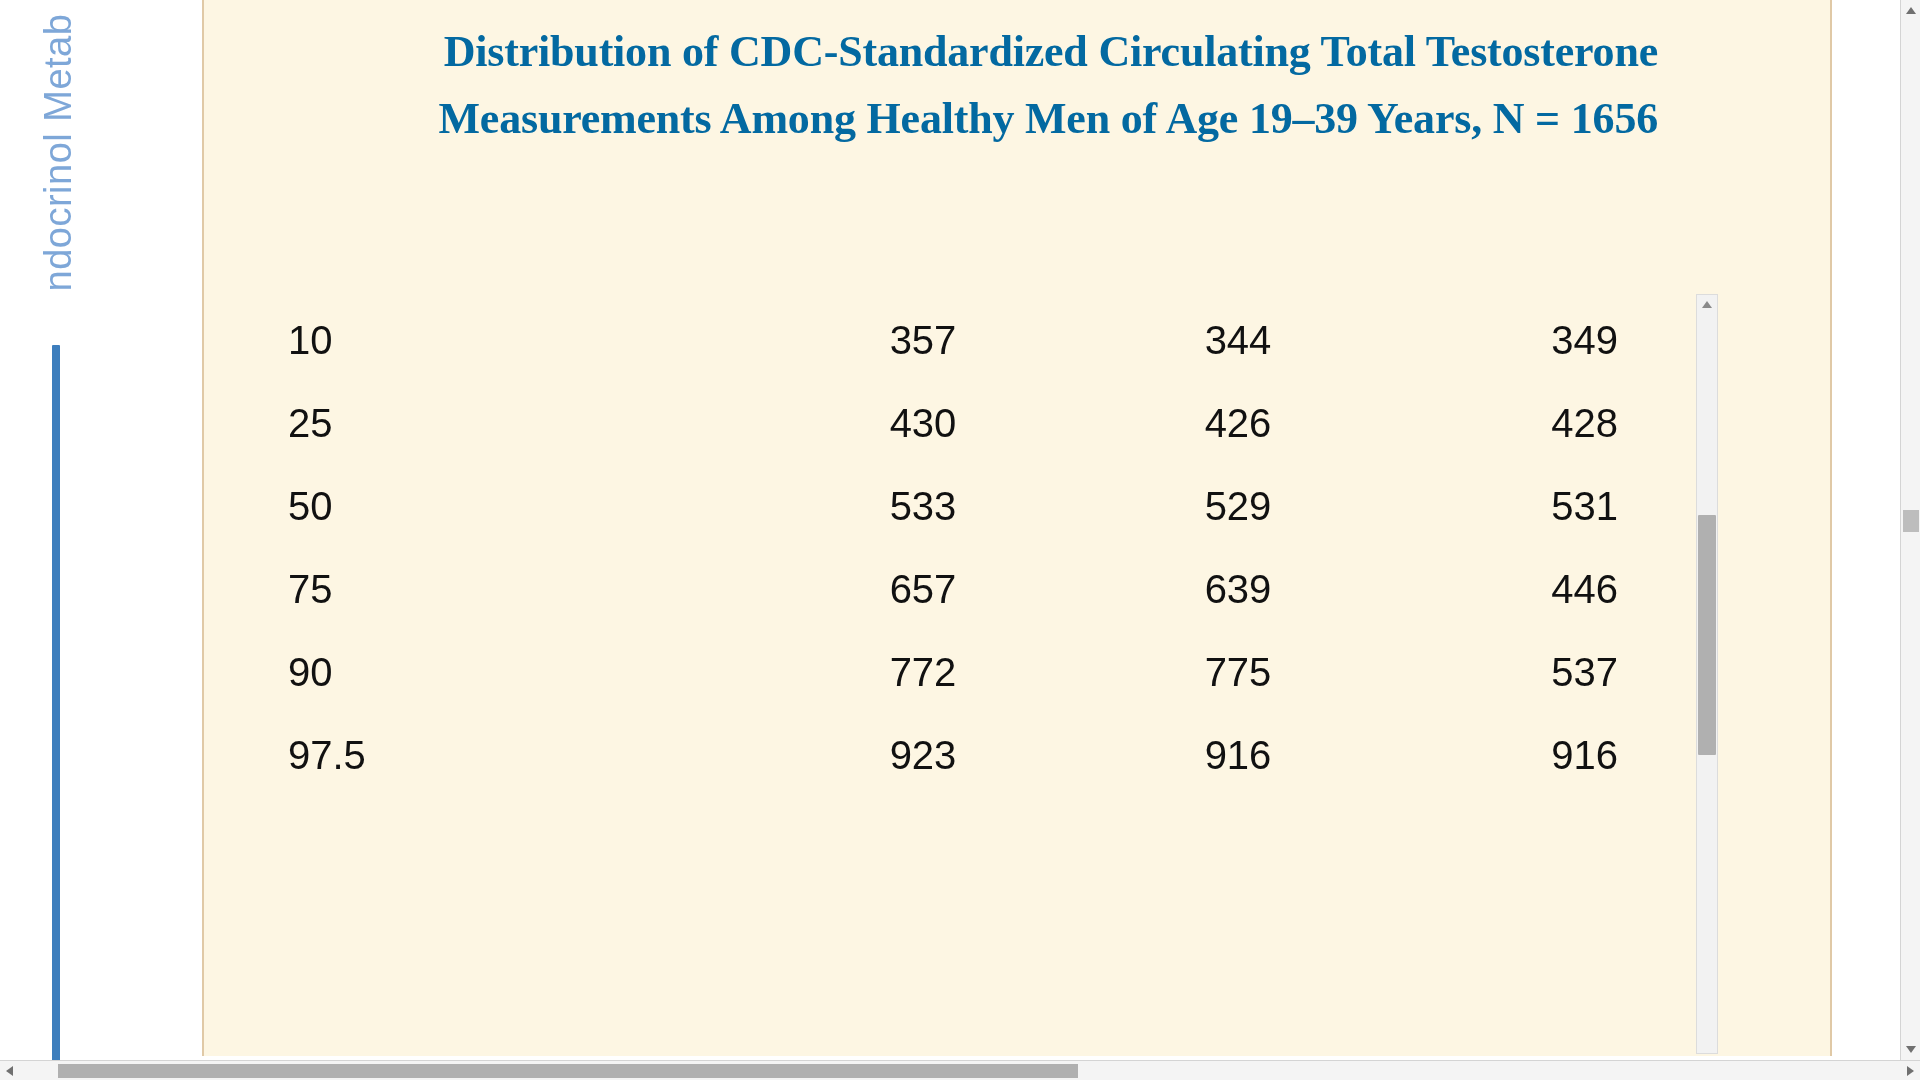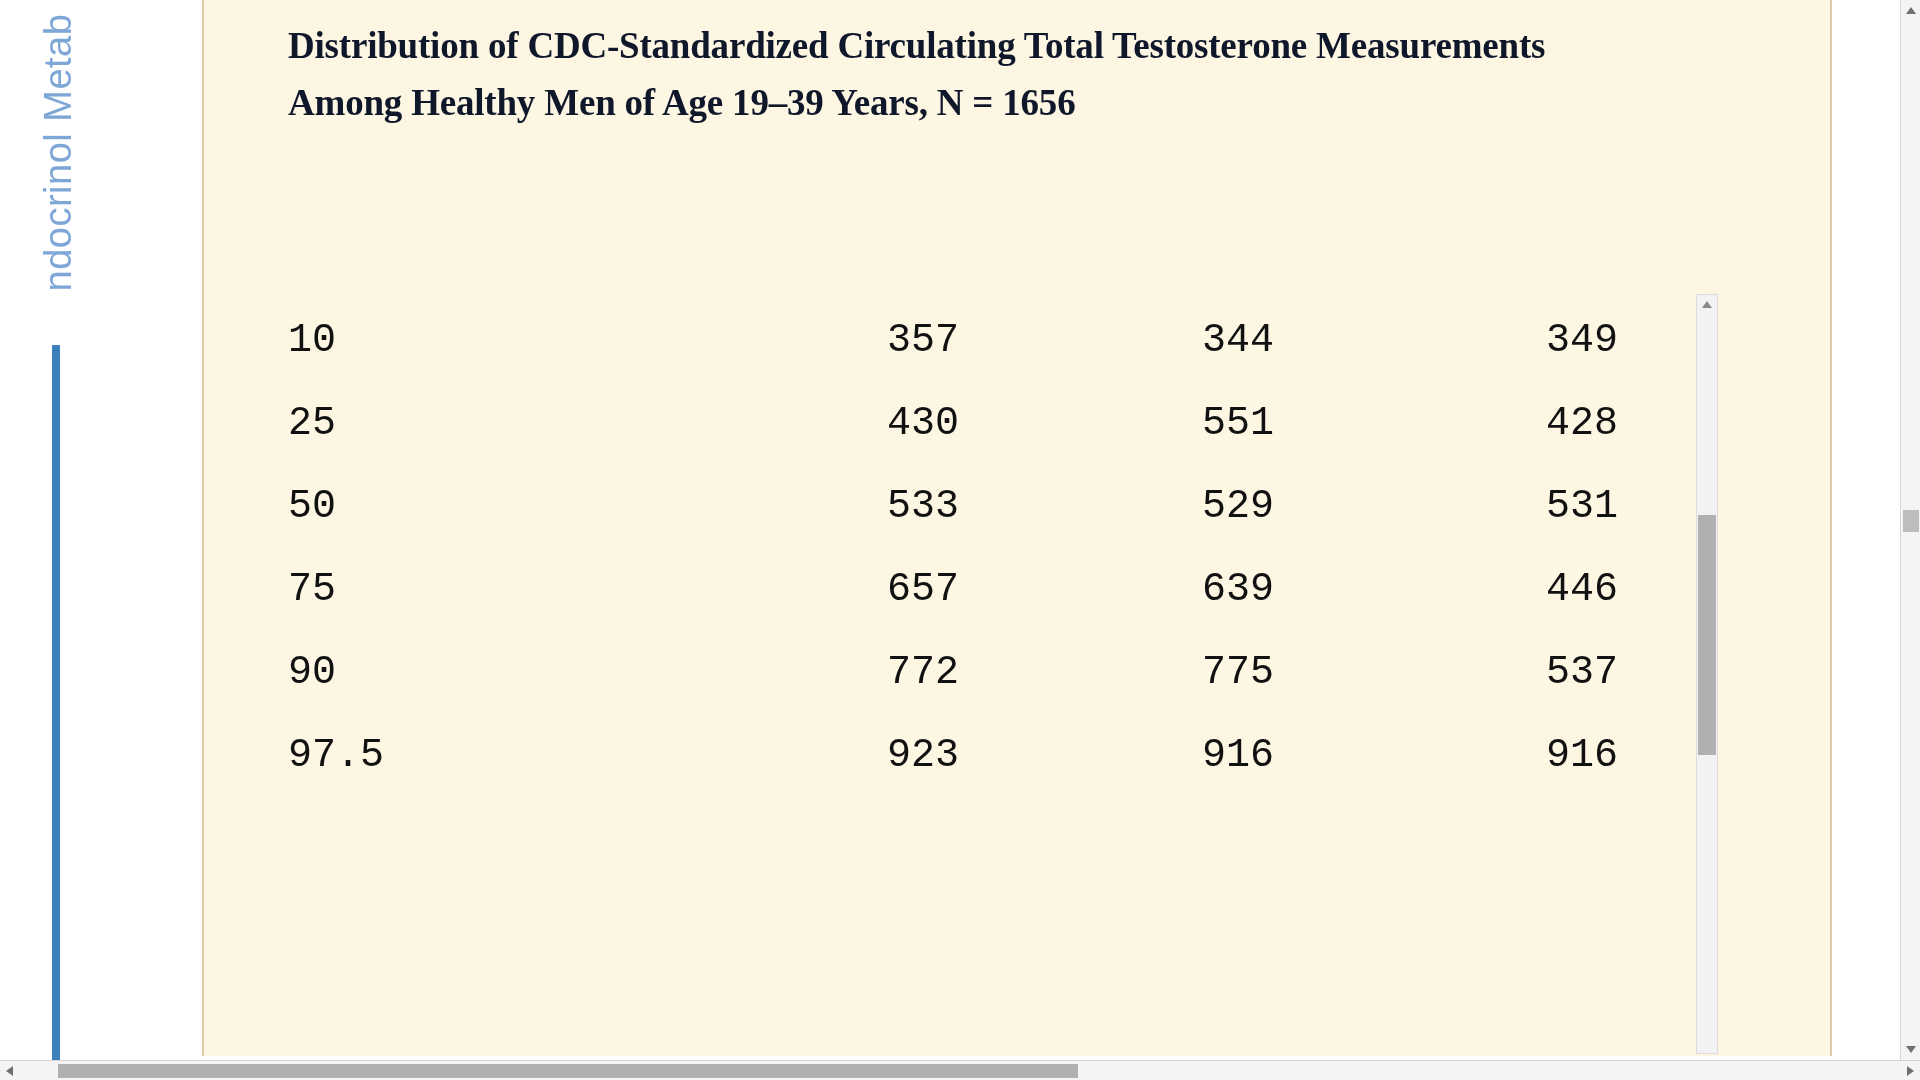--- a/index.html
+++ b/index.html
@@ -71,33 +71,34 @@
     overflow: hidden;
   }
 
   .slide-title {
     position: absolute;
     left: 84px;
     top: 24px;
     width: 1370px;
     font-family: "Liberation Serif", serif;
     font-weight: bold;
-    font-size: 37px;
+    font-size: 44px;
     line-height: 1.53;
-    color: #0f172a;
+    color: #0369a1;
     letter-spacing: -0.2px;
+    text-align: right;
   }
 
   .data-table {
     position: absolute;
     left: 84px;
     top: 305px;
     width: 1330px;
     border-collapse: collapse;
-    font-family: Liberation Mono, monospace;
+    font-family: Liberation Sans, sans-serif;
     font-size: 40px;
     color: #111111;
   }
 
   .data-table td {
     padding: 19px 0 19px 0;
     vertical-align: middle;
     white-space: nowrap;
   }
 
@@ -230,21 +231,21 @@
       <tbody>
         <tr>
           <td class="col-pct">10</td>
           <td class="col-a">357</td>
           <td class="col-b">344</td>
           <td class="col-c">349</td>
         </tr>
         <tr>
           <td class="col-pct">25</td>
           <td class="col-a">430</td>
-          <td class="col-b">551</td>
+          <td class="col-b">426</td>
           <td class="col-c">428</td>
         </tr>
         <tr>
           <td class="col-pct">50</td>
           <td class="col-a">533</td>
           <td class="col-b">529</td>
           <td class="col-c">531</td>
         </tr>
         <tr>
           <td class="col-pct">75</td>

